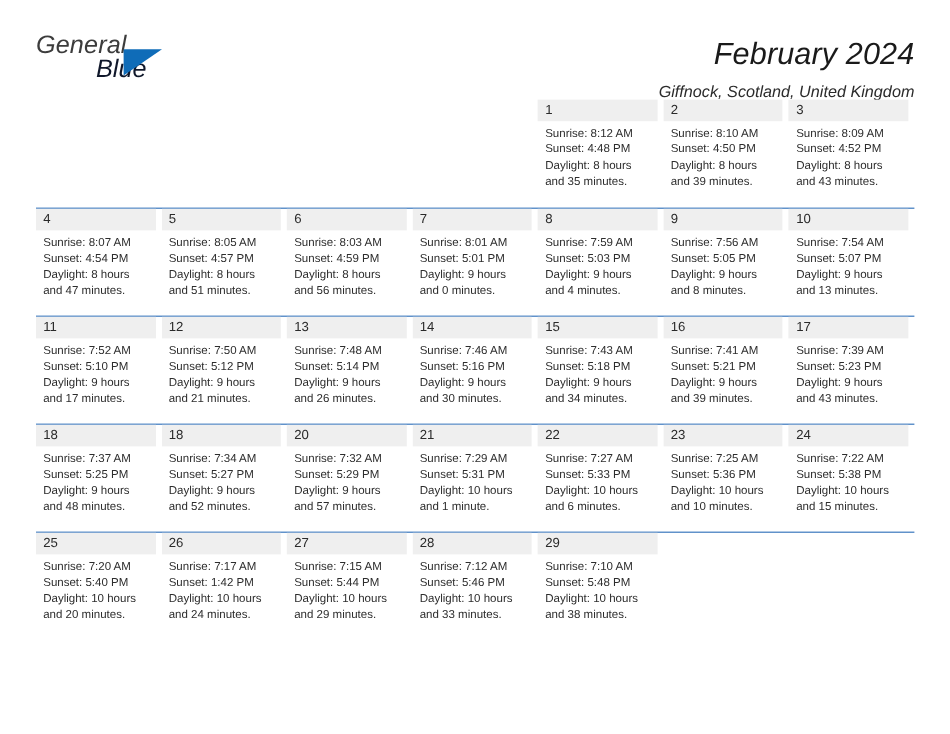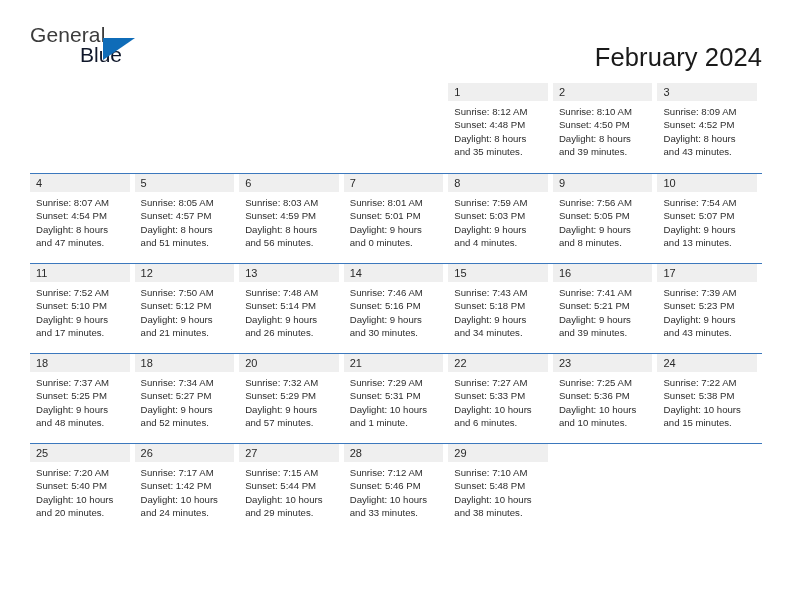--- a/index.html
+++ b/index.html
@@ -12,24 +12,25 @@
   }
   .page {
     position: relative;
     width: 792px; height: 612px;
     padding: 0 30px;
   }
 
   
   .header {
     display: flex;
-    align-items: flex-start;
+    align-items: center;
     justify-content: space-between;
     height: 72px;
     padding-top: 24px;
+    font-style: italic;
   }
   .logo-block { position: relative; width: 200px; }
   .logo-general {
     font-size: 21px;
     color: #3c3c3c;
     letter-spacing: .1px;
     line-height: 22px;
   }
   .logo-triangle {
     position: absolute;
@@ -117,20 +118,21 @@
 <div class="page">
 
   <div class="header">
     <div class="logo-block">
       <div class="logo-general">General</div>
       <div class="logo-triangle"></div>
       <div class="logo-blue">Blue</div>
     </div>
     <div class="title-block">
       <h1 class="cal-title">February 2024</h1>
+      <div class="cal-subtitle">Giffnock, Scotland, United Kingdom</div>
     </div>
   </div>
 
   <div class="calendar">
     <div id="weeks-container">
         <div class="week">
           <div class="day blank">
             <div class="day-inner">
               <div class="daynum-band"></div>
               <div class="day-lines"></div>

